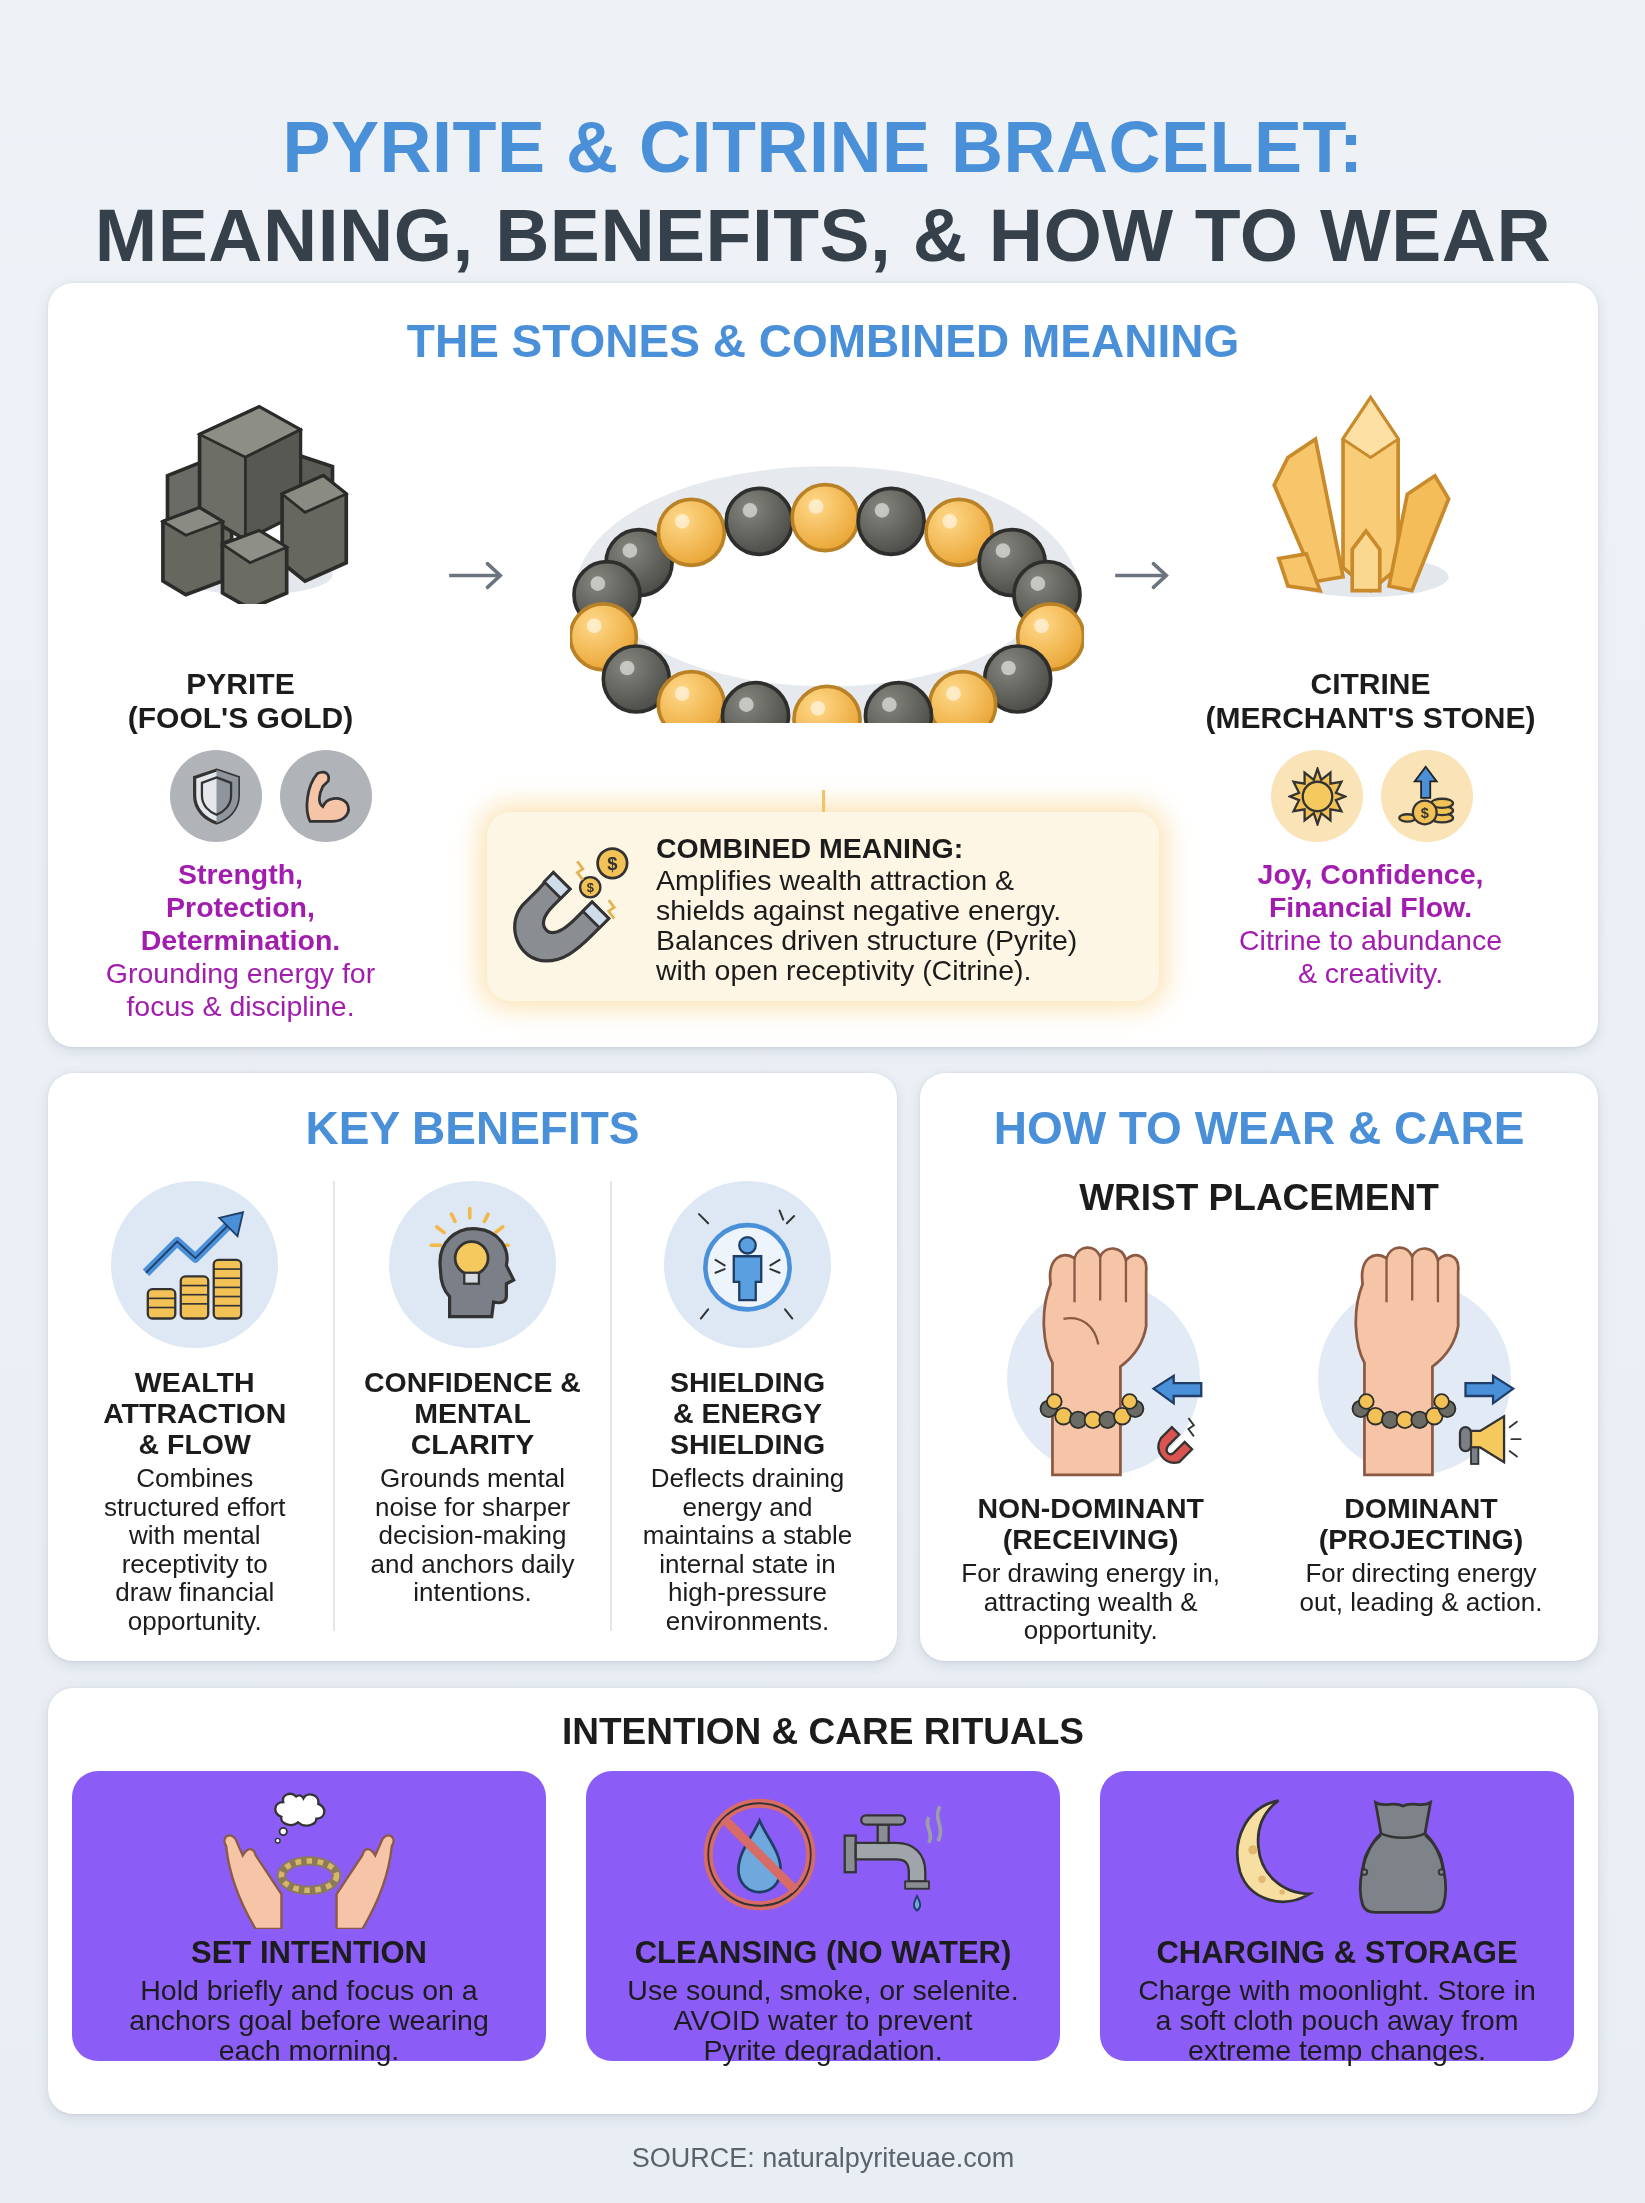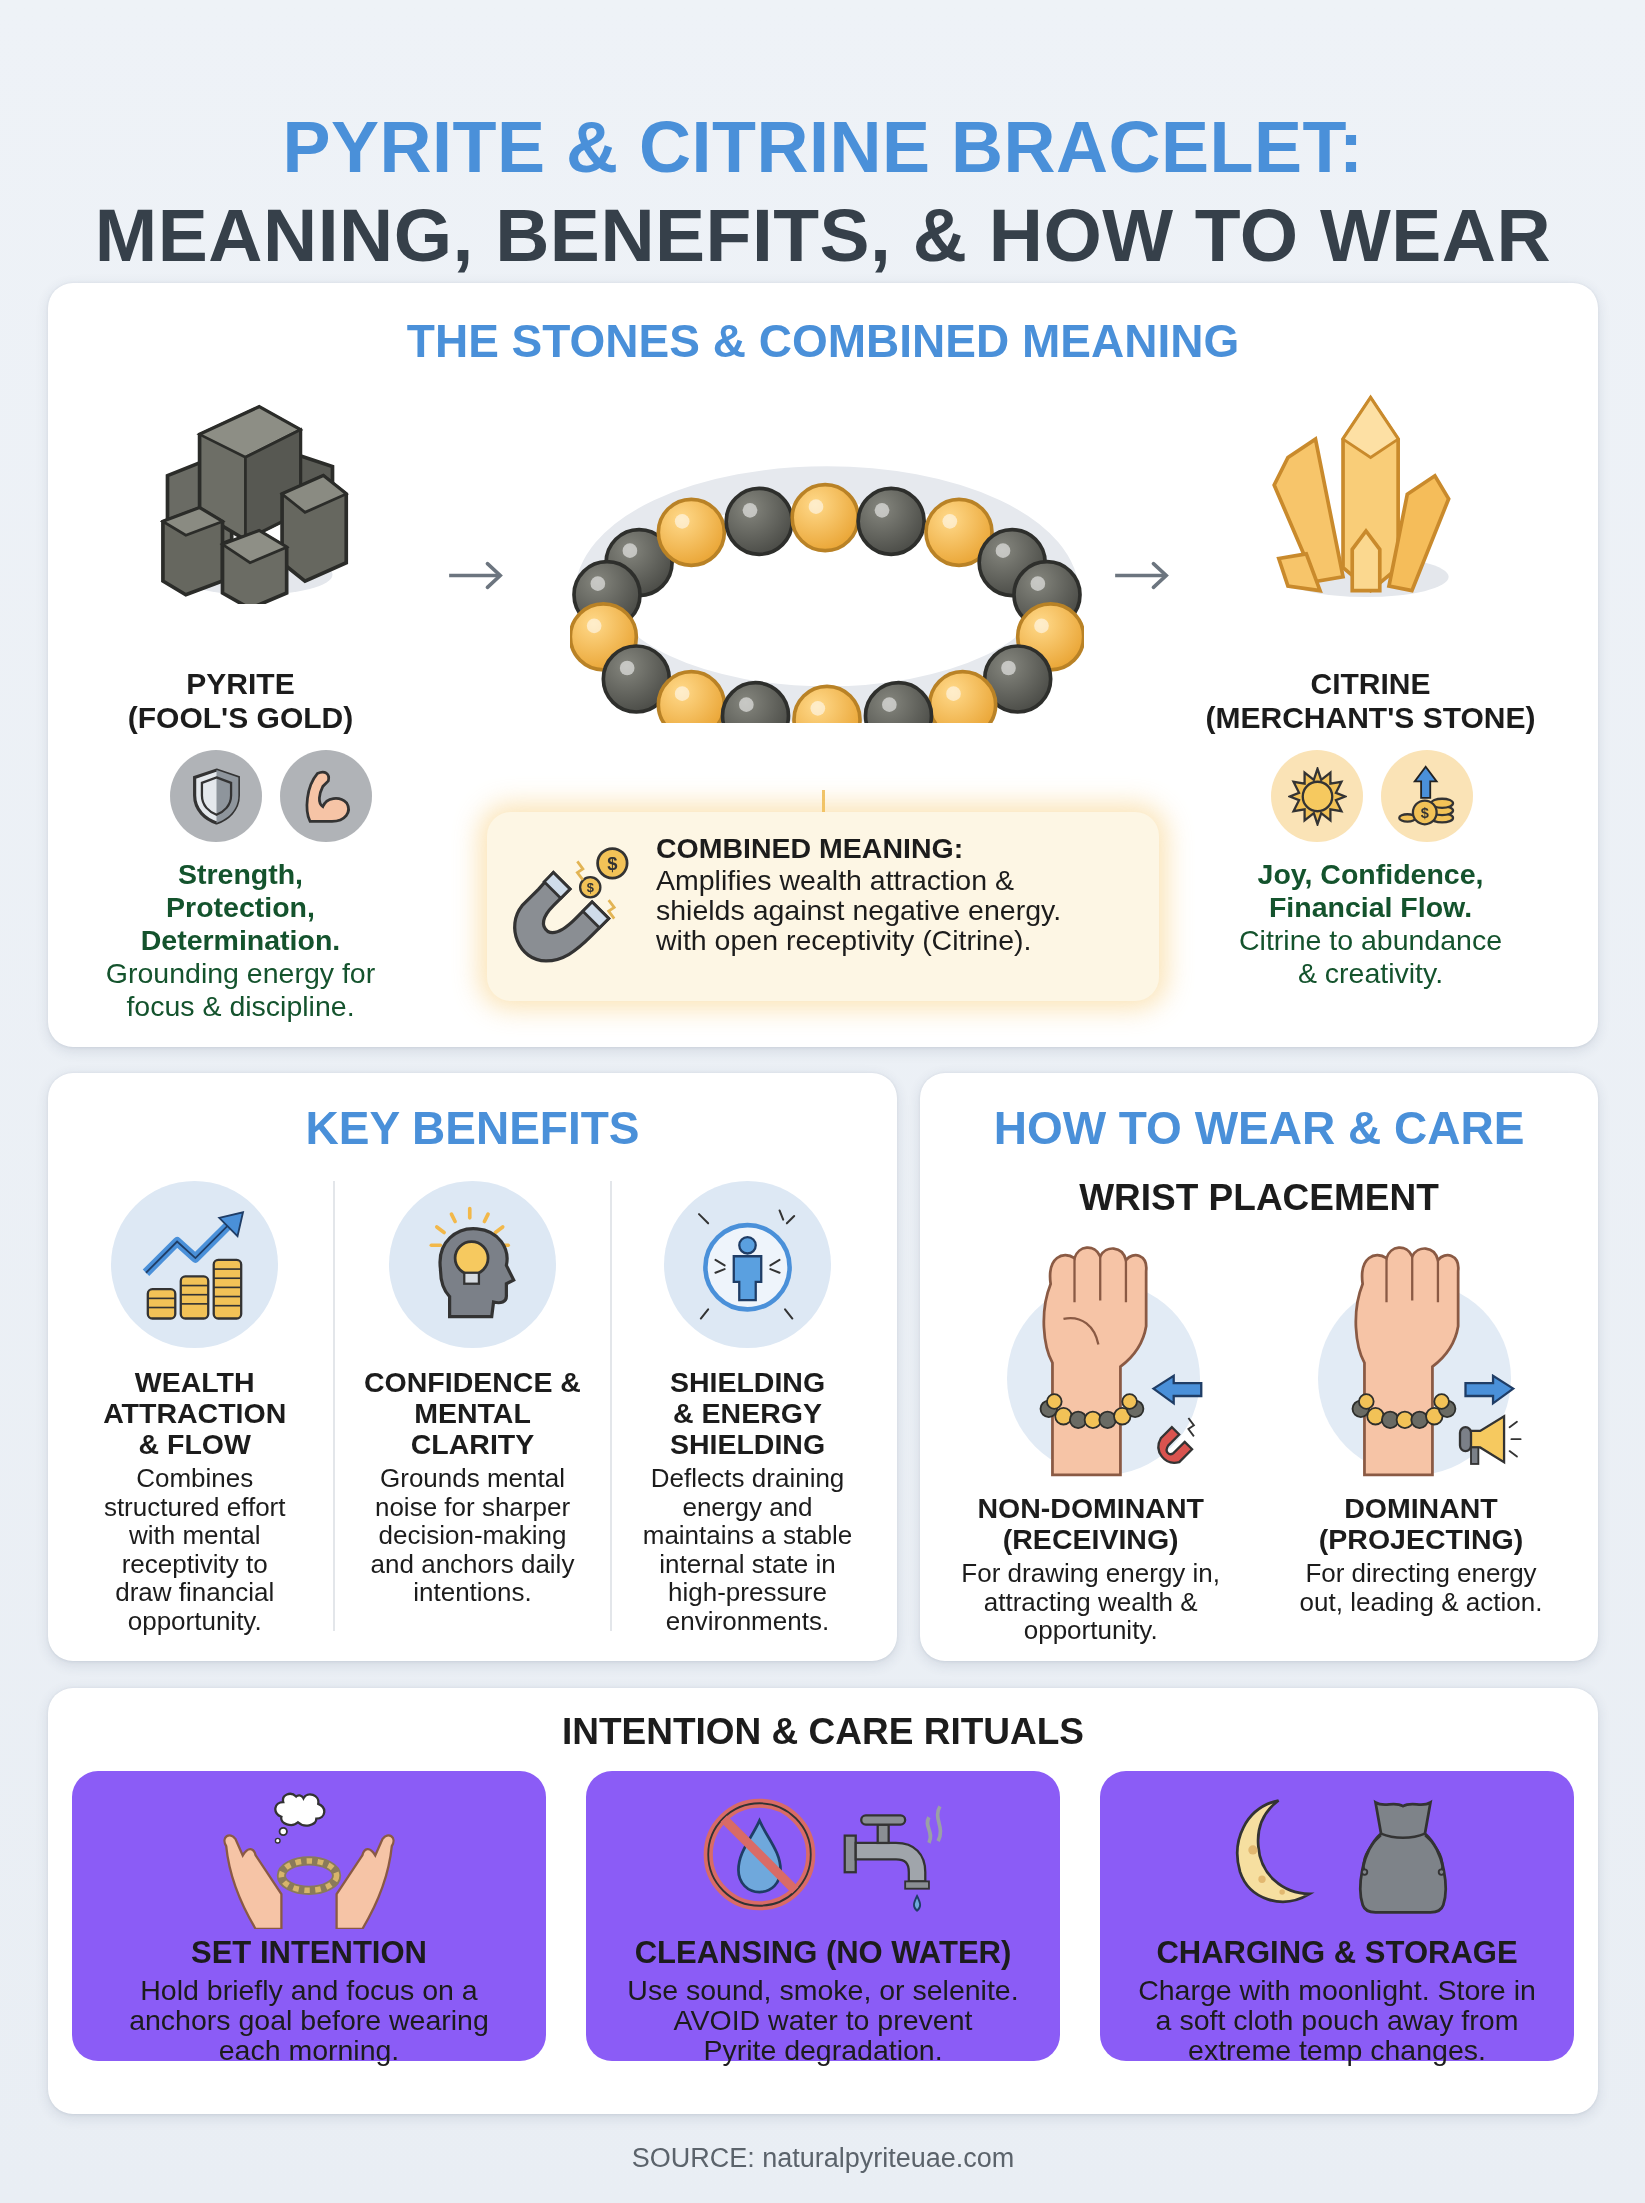--- a/index.html
+++ b/index.html
@@ -27,21 +27,21 @@
     position: absolute; left: 0; right: 0; text-align: center;
     font-weight: 700; color: #4a90d9; font-size: 46px; line-height: 55px;
   }
   .sub-heading {
     position: absolute; left: 0; right: 0; text-align: center;
     font-weight: 700; color: #1c1c1c; font-size: 37px; line-height: 44px;
   }
   .stone-name {
     position: absolute; text-align: center; font-weight: 700; font-size: 30px; line-height: 34px; color: #1c1c1c;
   }
-  .stone-desc { position: absolute; text-align: center; font-size: 28.5px; line-height: 33px; color: #14532d; }
+  .stone-desc { position: absolute; text-align: center; font-size: 28.5px; line-height: 33px; color: #a21caf; }
   .stone-desc b { font-weight: 700; display: block; }
   .badge-circle {
     position: absolute; width: 92px; height: 92px; border-radius: 50%;
     display: flex; align-items: center; justify-content: center;
   }
   .arrow { position: absolute; }
 
   .combined-box {
     position: absolute; left: 487px; top: 812px; width: 672px; height: 189px;
     background: #fdf6e4; border-radius: 24px;
@@ -256,20 +256,21 @@
       <circle cx="86" cy="48" r="11" fill="#f2c257" stroke="#333" stroke-width="2.5"></circle>
       <text x="86" y="53" text-anchor="middle" font-size="14" font-weight="700" fill="#333" font-family="Liberation Sans, sans-serif">$</text>
       <path d="M72 20 L78 28 L72 32 L78 40" fill="none" stroke="#e2b454" stroke-width="3"></path>
       <path d="M106 62 L112 70 L106 74 L112 82" fill="none" stroke="#e2b454" stroke-width="3"></path>
     </svg>
   </div>
   <div class="combined-title">COMBINED MEANING:</div>
   <div class="combined-text">
     <div>Amplifies wealth attraction &amp;</div>
     <div>shields against negative energy.</div>
+    <div>Balances driven structure (Pyrite)</div>
     <div>with open receptivity (Citrine).</div>
   </div>
 </div>
 
 <div class="card" style="left:48px; top:1073px; width:849px; height:588px;">
   <div class="card-heading" style="top:27.5px;">KEY BENEFITS</div>
   <div class="v-divider" style="left:285px; top:108px; height:450px;"></div>
   <div class="v-divider" style="left:562px; top:108px; height:450px;"></div>
 
   <div class="benefit-col" style="left:9.2px;">

